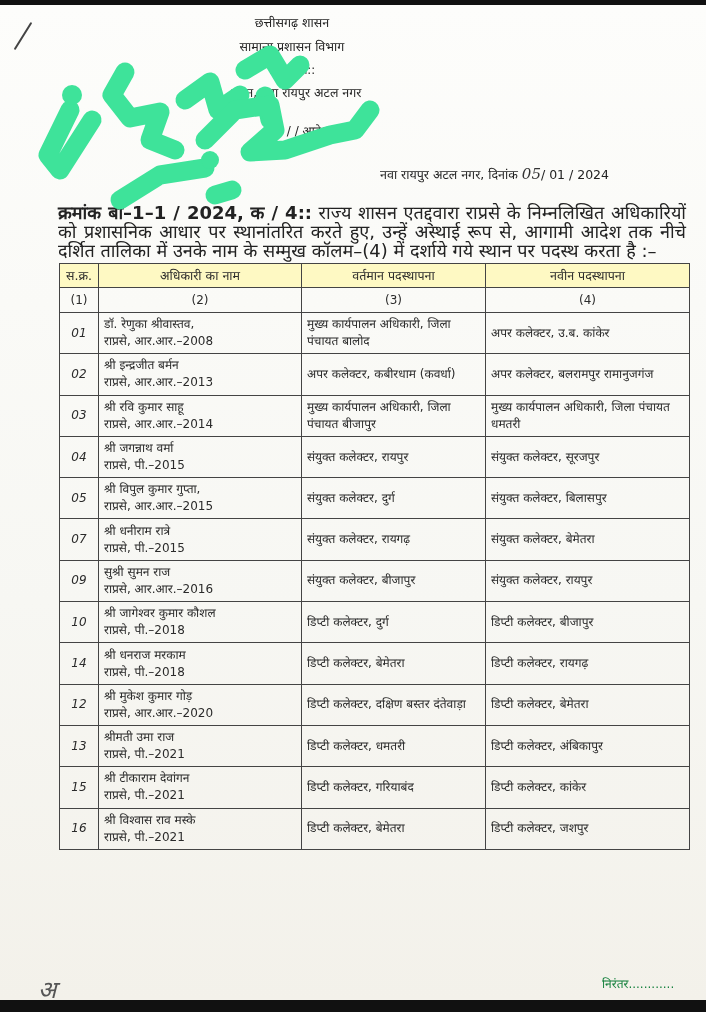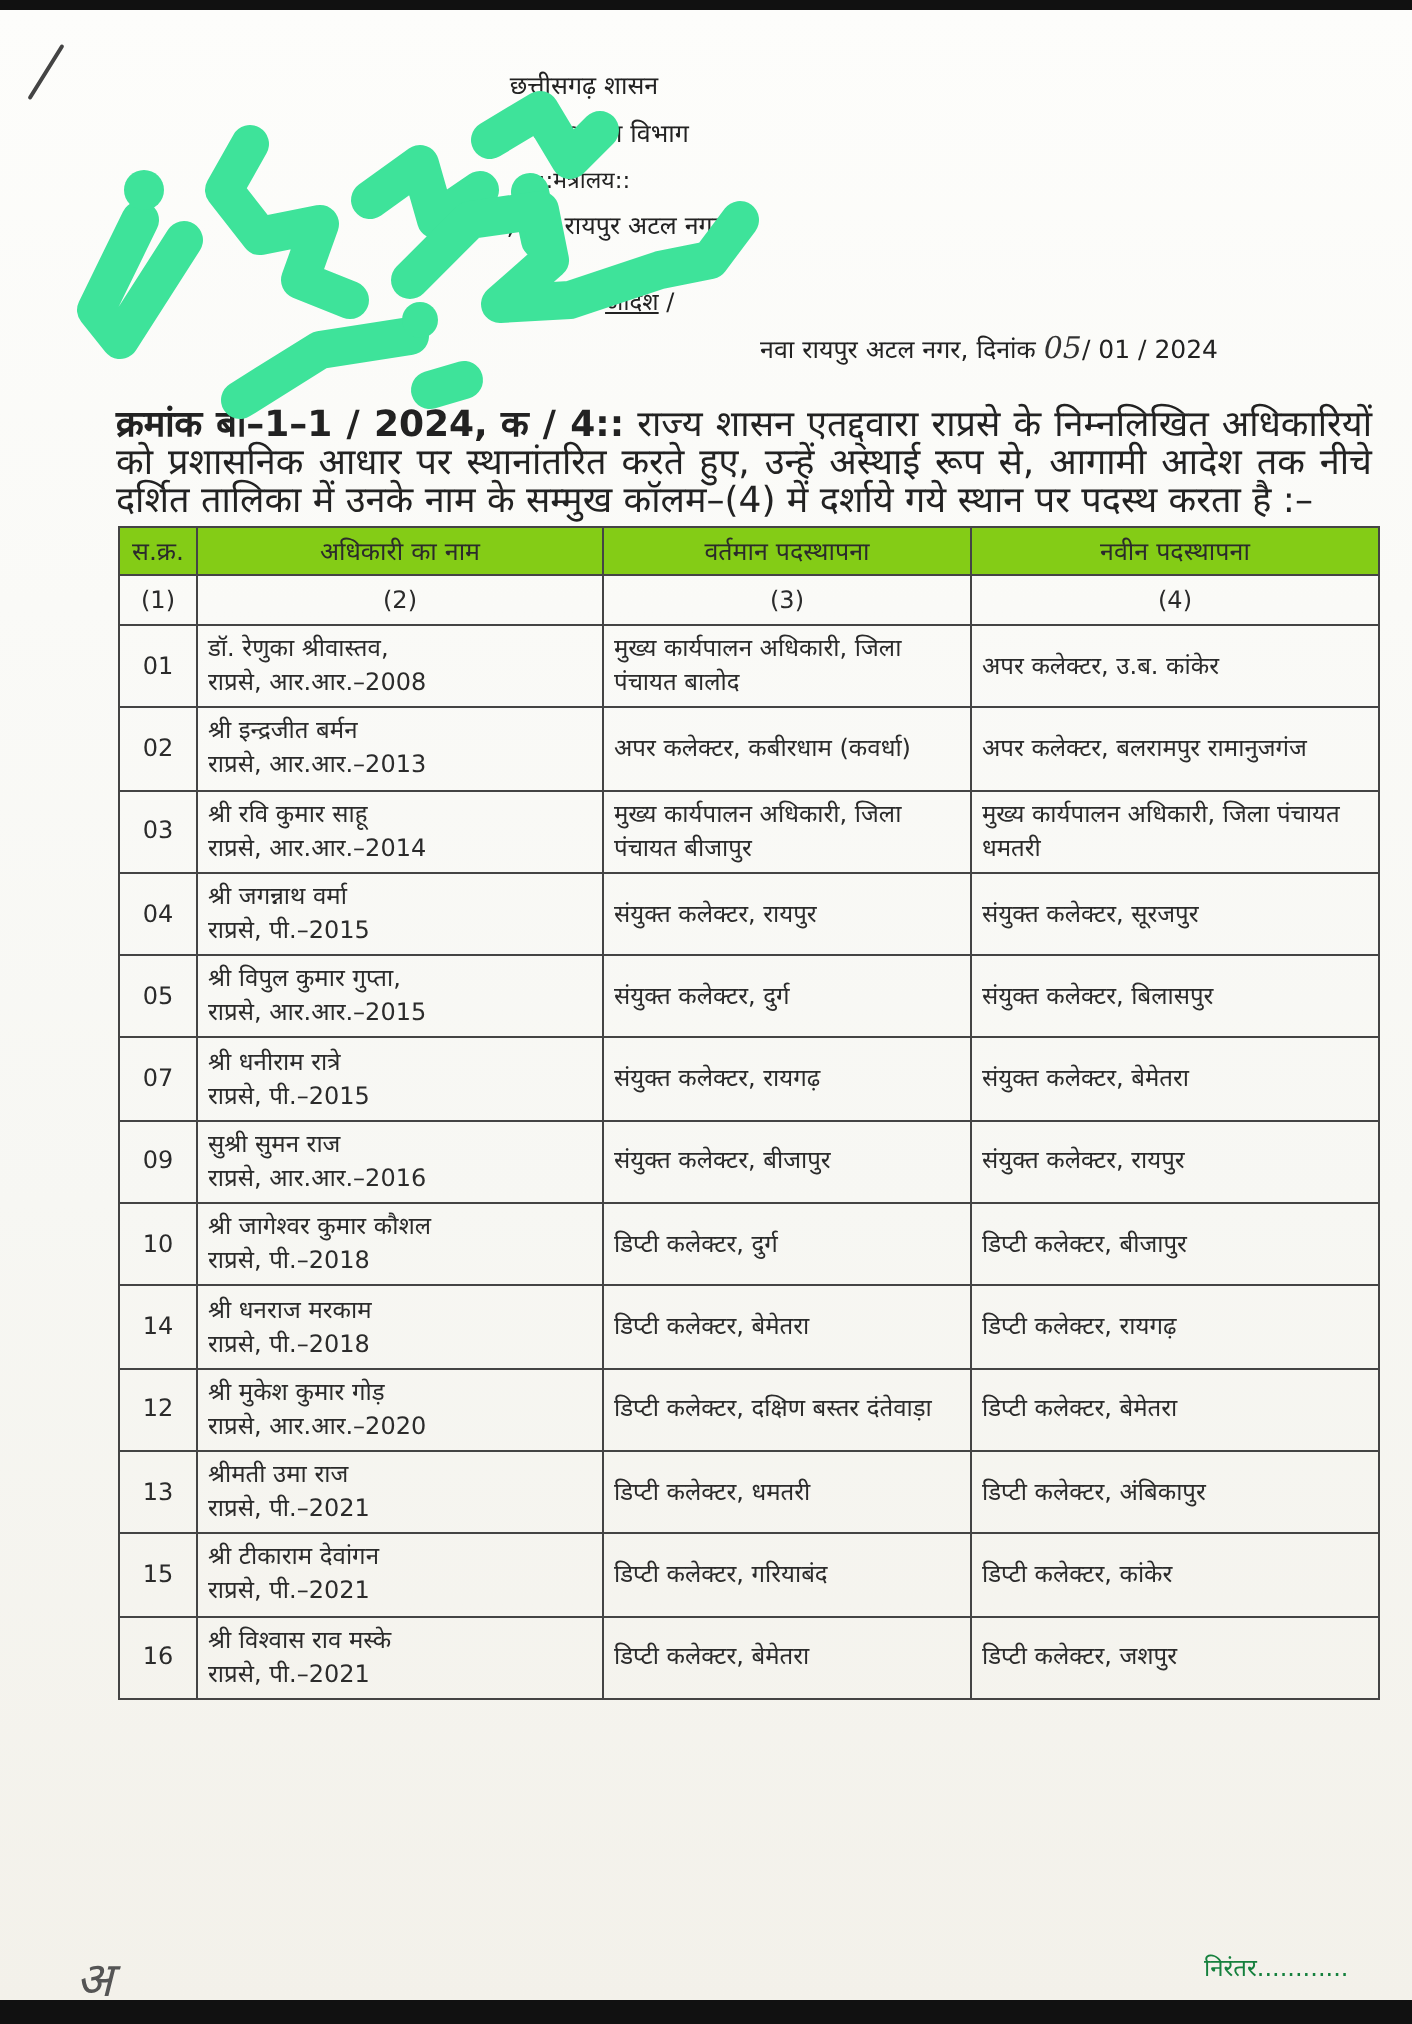--- a/index.html
+++ b/index.html
@@ -7,42 +7,42 @@
     width:706px; height:1012px; position:relative; overflow:hidden;
     background:#fbfbf9;
     font-family:"DejaVu Sans", "Liberation Sans", sans-serif;
     color:#2a2a2a;
   }
   .topbar { position:absolute; left:0; top:0; width:706px; height:5px; background:#111; }
   .bottombar { position:absolute; left:0; top:1000px; width:706px; height:12px; background:#111; }
   .paper-shade { position:absolute; left:0; top:5px; width:706px; height:995px;
     background:linear-gradient(180deg,#fdfdfb 0%,#f7f7f3 60%,#f3f1ea 100%); }
 
-  .hdr { position:absolute; left:0; width:584px; text-align:center; font-size:12.5px; color:#222; white-space:nowrap;margin-top:20px; }
+  .hdr { position:absolute; left:0; width:584px; text-align:center; font-size:12.5px; color:#222; white-space:nowrap; }
   .h1 { top:14px; }
   .h2 { top:38px; }
   .h3 { top:62px; font-size:11.5px; }
   .h4 { top:84px; }
   .h5 { top:122px; font-size:12px; left:20px; }
   .h5 u { text-decoration:underline; }
   .dateline { position:absolute; top:165px; left:380px; font-size:12.5px; white-space:nowrap; color:#222; }
   .dateline .hand { font-family:"DejaVu Serif", serif; font-style:italic; font-size:15px; color:#333; }
 
   .para { position:absolute; left:58px; top:203px; width:628px; font-size:18px; line-height:19px; color:#222; text-align:justify; }
   .para b { font-weight:bold; }
 
   table.ord {
     position:absolute; left:59px; top:263px; width:630px;
     border-collapse:collapse; font-size:12px; color:#2b2b2b; table-layout:fixed;
   }
   table.ord td, table.ord th { border:1.2px solid #444; padding:0 5px; vertical-align:middle; }
-  table.ord th { background:#84cc16; font-weight:normal; height:23px; font-size:12.5px; }
+  table.ord th { background:#fef9c3; font-weight:normal; height:23px; font-size:12.5px; }
   table.ord tr.nums td { text-align:center; height:24px; }
   table.ord tr.row td { height:40.3px; line-height:17px; }
-  table.ord td.sn { text-align:center; }
+  table.ord td.sn { text-align:center;font-style:italic; }
   col.c1 { width:39px; } col.c2 { width:203px; } col.c3 { width:184px; } col.c4 { width:204px; }
 
   .cont { position:absolute; left:602px; top:975px; font-size:12px; color:#15803d; white-space:nowrap; }
   .tick { position:absolute; left:22px; top:20px; width:2px; height:32px; background:#444; transform:rotate(32deg); border-radius:2px; }
   .sig { position:absolute; left:38px; top:972px; font-family:"DejaVu Serif", serif; font-style:italic; font-size:24px; color:#555; }
   svg.scribble { position:absolute; left:0; top:0; pointer-events:none; }
 </style>
 </head>
 <body>
 

